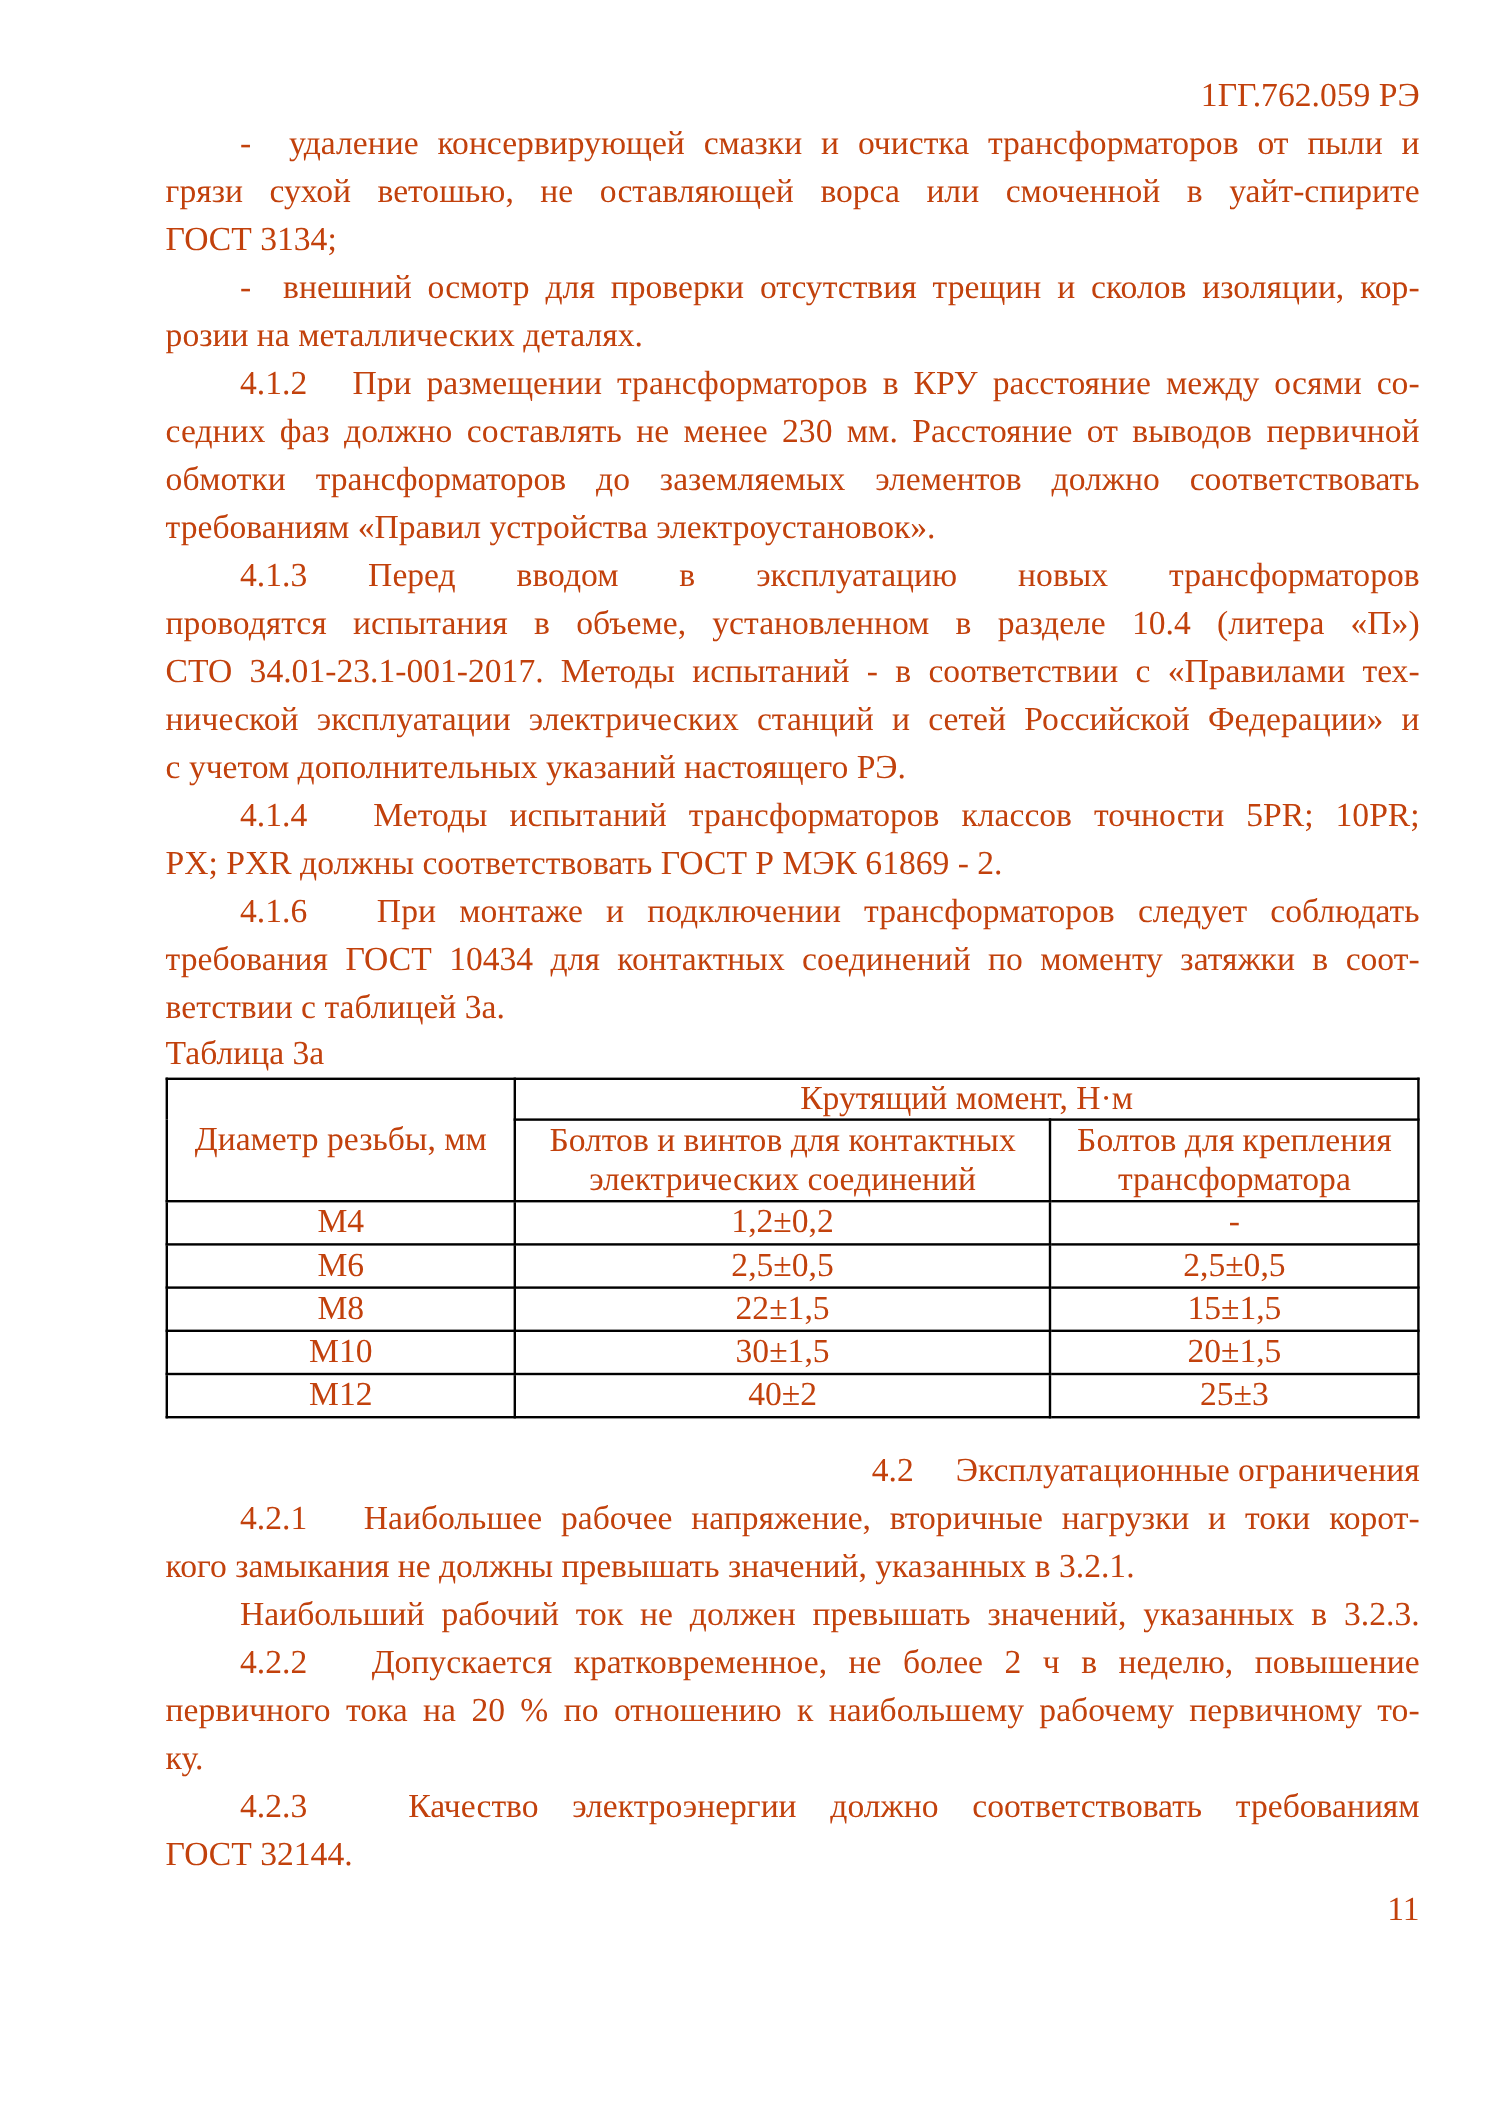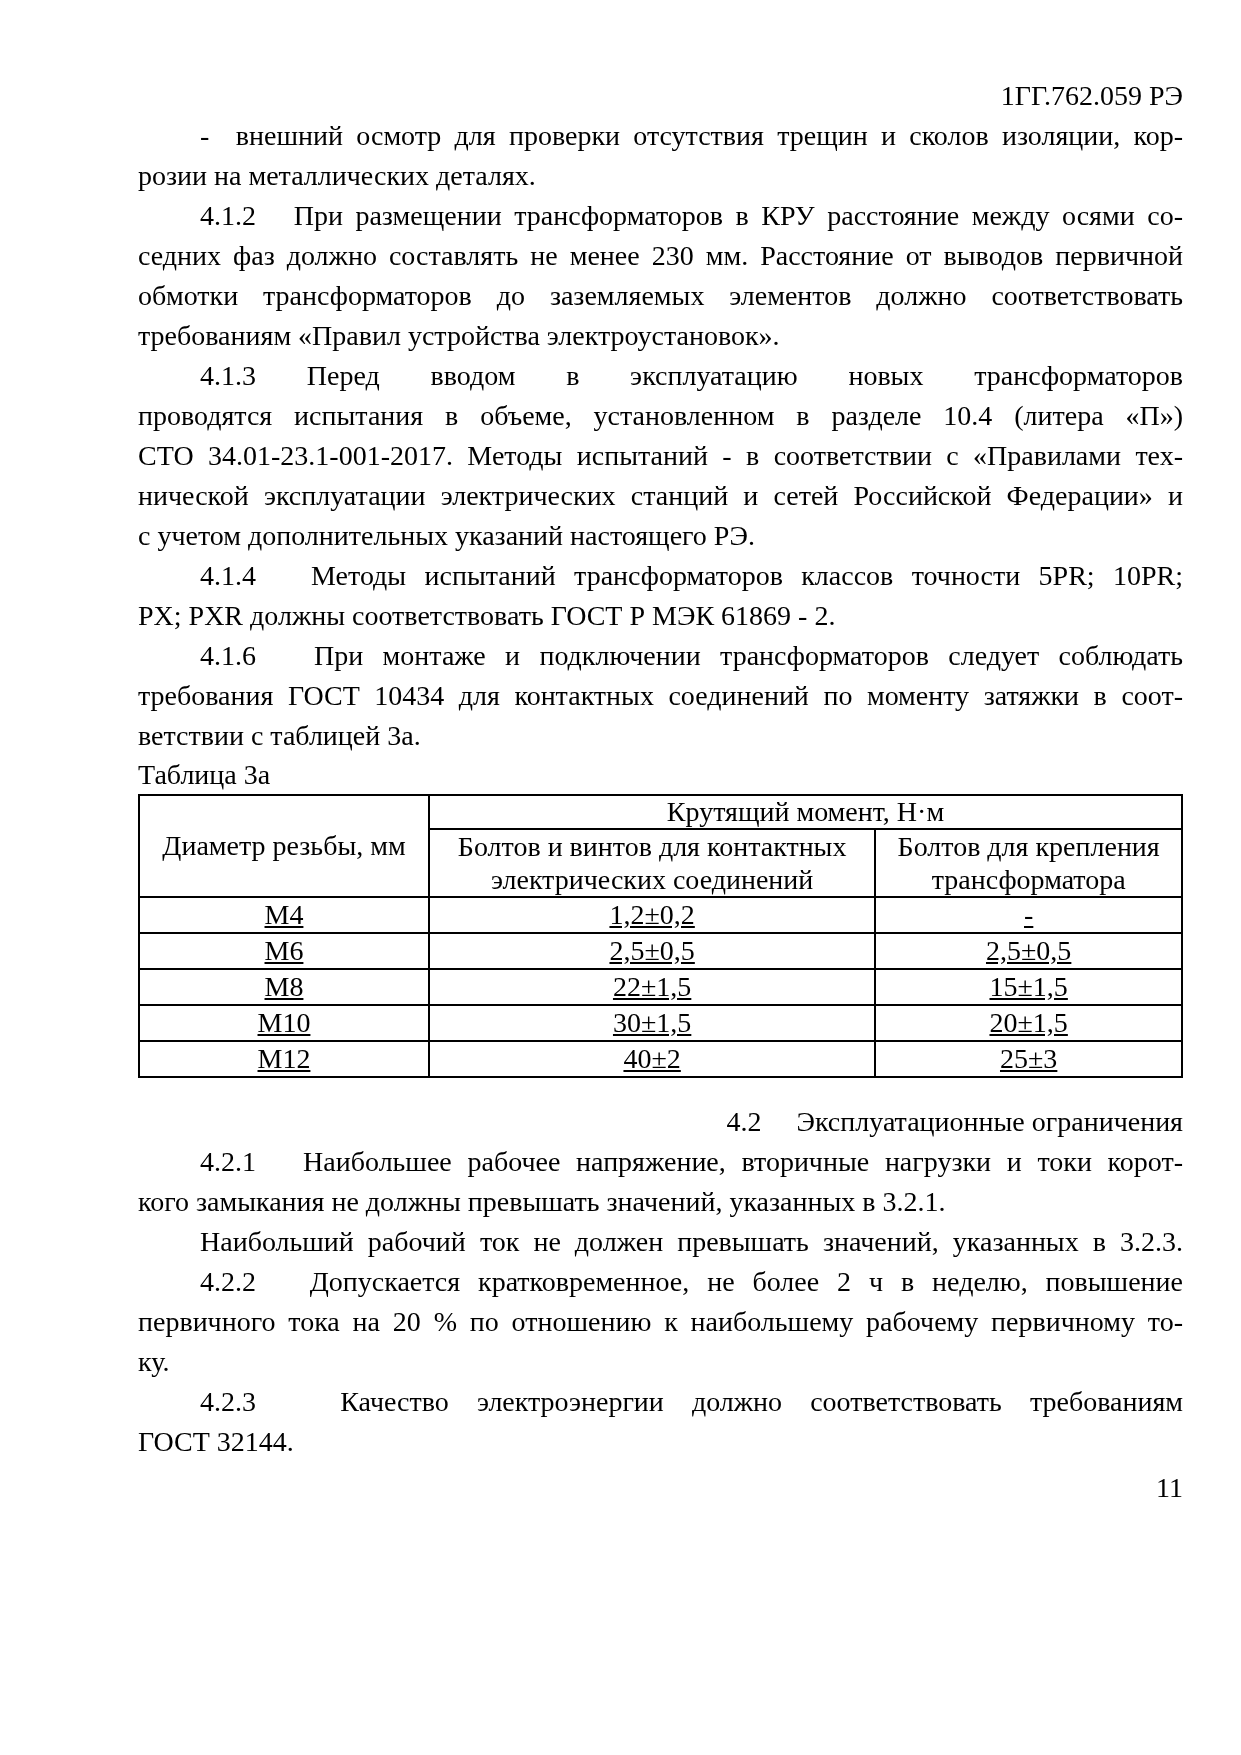--- a/index.html
+++ b/index.html
@@ -5,25 +5,25 @@
   html, body {
     margin: 0;
     padding: 0;
     background: #ffffff;
   }
   .page {
     position: relative;
     width: 1241px;
     height: 1755px;
     background: #ffffff;
-    color: #000000;
+    color: #c2410c;
     font-family: "Liberation Serif", "DejaVu Serif", serif;
     font-size: 28px;
     box-sizing: border-box;
-    padding: 76px 58px 0 138px;
+    padding: 60px 58px 0 138px;
     overflow: hidden;
   }
   .doc-header {
     text-align: right;
     line-height: 40px;
     white-space: pre;
   }
   .para { margin: 0; }
   .line {
     line-height: 40px;
@@ -54,36 +54,41 @@
     vertical-align: middle;
     padding: 0 6px;
     box-sizing: border-box;
   }
   .col-diam  { width: 27.8%; }
   .col-bolt1 { width: 42.8%; }
   .col-bolt2 { width: 29.4%; }
   th.spanhdr { height: 16px; line-height: 32px; }
   th.subhdr  { height: 66px; line-height: 33px; border-bottom-width: 4px; }
   th.diamhdr { border-bottom-width: 4px; }
-  td.dcell   { height: 34px; line-height: 34px; border-top-width: 3px; border-bottom-width: 3px; text-decoration: underline; }
+  td.dcell   { height: 34px; line-height: 34px; border-top-width: 3px; border-bottom-width: 3px; }
   .section-gap { height: 24px; }
   .footer {
     margin-top: 6px;
     text-align: right;
     line-height: 40px;
   }
 </style>
 </head>
 <body>
 
 <div class="page">
 
   <div class="doc-header">1ГГ.762.059 РЭ</div>
 
   <div id="body-before">
+      <div class="para">
+        <div class="line jl ind">-&nbsp; удаление консервирующей смазки и очистка трансформаторов от пыли и</div>
+        <div class="line jl">грязи сухой ветошью, не оставляющей ворса или смоченной в уайт-спирите</div>
+        <div class="line">ГОСТ 3134;</div>
+      </div>
       <div class="para">
         <div class="line jl ind">-&nbsp; внешний осмотр для проверки отсутствия трещин и сколов изоляции, кор-</div>
         <div class="line">розии на металлических деталях.</div>
       </div>
       <div class="para">
         <div class="line jl ind">4.1.2&nbsp;&nbsp; При размещении трансформаторов в КРУ расстояние между осями со-</div>
         <div class="line jl">седних фаз должно составлять не менее 230 мм. Расстояние от выводов первичной</div>
         <div class="line jl">обмотки трансформаторов до заземляемых элементов должно соответствовать</div>
         <div class="line">требованиям «Правил устройства электроустановок».</div>
       </div>

